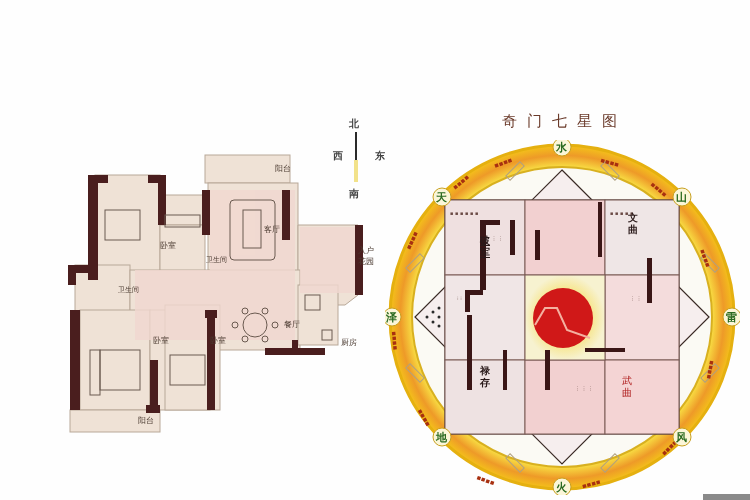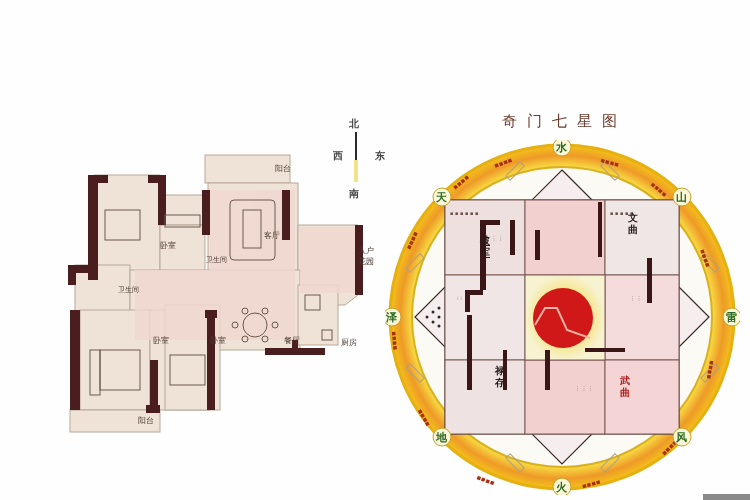--- a/index.html
+++ b/index.html
@@ -71,26 +71,26 @@
         <circle cx="205" cy="194" r="3"></circle>
       <rect x="30" y="205" width="10" height="45"></rect>
       <rect x="40" y="205" width="40" height="40"></rect>
       <rect x="110" y="210" width="35" height="30"></rect>
       <rect x="105" y="70" width="35" height="12"></rect>
       <rect x="245" y="150" width="15" height="15"></rect>
       <rect x="262" y="185" width="10" height="10"></rect>
     </g>
   </svg>
   <span class="room-lbl" style="left:177px;top:18px;">阳台</span>
-  <span class="room-lbl" style="left:166px;top:85px;text-align:right;">客厅</span>
+  <span class="room-lbl" style="left:166px;top:79px;text-align:right;">客厅</span>
   <span class="room-lbl" style="left:260px;top:100px;">入户花园</span>
   <span class="room-lbl" style="left:62px;top:95px;">卧室</span>
   <span class="room-lbl" style="left:108px;top:110px;font-size:7px;">卫生间</span>
   <span class="room-lbl" style="left:20px;top:140px;font-size:7px;">卫生间</span>
-  <span class="room-lbl" style="left:186px;top:190px;font-family:Liberation Mono, monospace;">餐厅</span>
+  <span class="room-lbl" style="left:186px;top:174px;font-family:Liberation Mono, monospace;">餐厅</span>
   <span class="room-lbl" style="left:243px;top:192px;">厨房</span>
   <span class="room-lbl" style="left:55px;top:190px;">卧室</span>
   <span class="room-lbl" style="left:112px;top:190px;">卧室</span>
   <span class="room-lbl" style="left:40px;top:270px;">阳台</span>
 </div>
 
 <div class="abs" style="left:335px;top:115px;width:50px;height:90px;">
   <span class="compass-lbl" style="left:14px;top:2px;">北</span>
   <span class="compass-lbl" style="left:-2px;top:34px;">西</span>
   <span class="compass-lbl" style="left:40px;top:34px;">东</span>
@@ -214,18 +214,18 @@
   <span class="abs" style="left:291px;top:50px;font-size:11px;color:#2a6a20;font-weight:bold;">山</span>
   <span class="abs" style="left:341px;top:170px;font-size:11px;color:#2a6a20;font-weight:bold;">雷</span>
   <span class="abs" style="left:291px;top:290px;font-size:11px;color:#2a6a20;font-weight:bold;">风</span>
   <span class="abs" style="left:171px;top:340px;font-size:11px;color:#2a6a20;font-weight:bold;">火</span>
   <span class="abs" style="left:51px;top:290px;font-size:11px;color:#2a6a20;font-weight:bold;">地</span>
   <span class="abs" style="left:1px;top:170px;font-size:11px;color:#2a6a20;font-weight:bold;">泽</span>
   <span class="abs" style="left:51px;top:50px;font-size:11px;color:#2a6a20;font-weight:bold;">天</span>
 
   
   <span class="abs" style="left:243px;top:72px;font-size:10px;color:#2a1a1a;width:12px;line-height:12px;font-weight:bold;">文曲</span>
-  <span class="abs" style="left:235px;top:235px;font-size:10px;color:#b02020;width:12px;line-height:12px;font-weight:bold;">武曲</span>
-  <span class="abs" style="left:110px;top:225px;font-size:10px;color:#2a1a1a;width:12px;line-height:12px;font-weight:bold;">禄存</span>
+  <span class="abs" style="left:235px;top:235px;font-size:10px;color:#b02020;width:12px;line-height:12px;font-weight:normal;text-align:right;">武曲</span>
+  <span class="abs" style="left:95px;top:225px;font-size:10px;color:#2a1a1a;width:12px;line-height:12px;font-weight:bold;">禄存</span>
   <span class="abs" style="left:95px;top:95px;font-size:10px;color:#2a1a1a;width:12px;line-height:12px;font-weight:bold;text-decoration:underline;">破军</span>
 </div>
 
 <div class="wm-bar"></div>
 
 </body></html>

